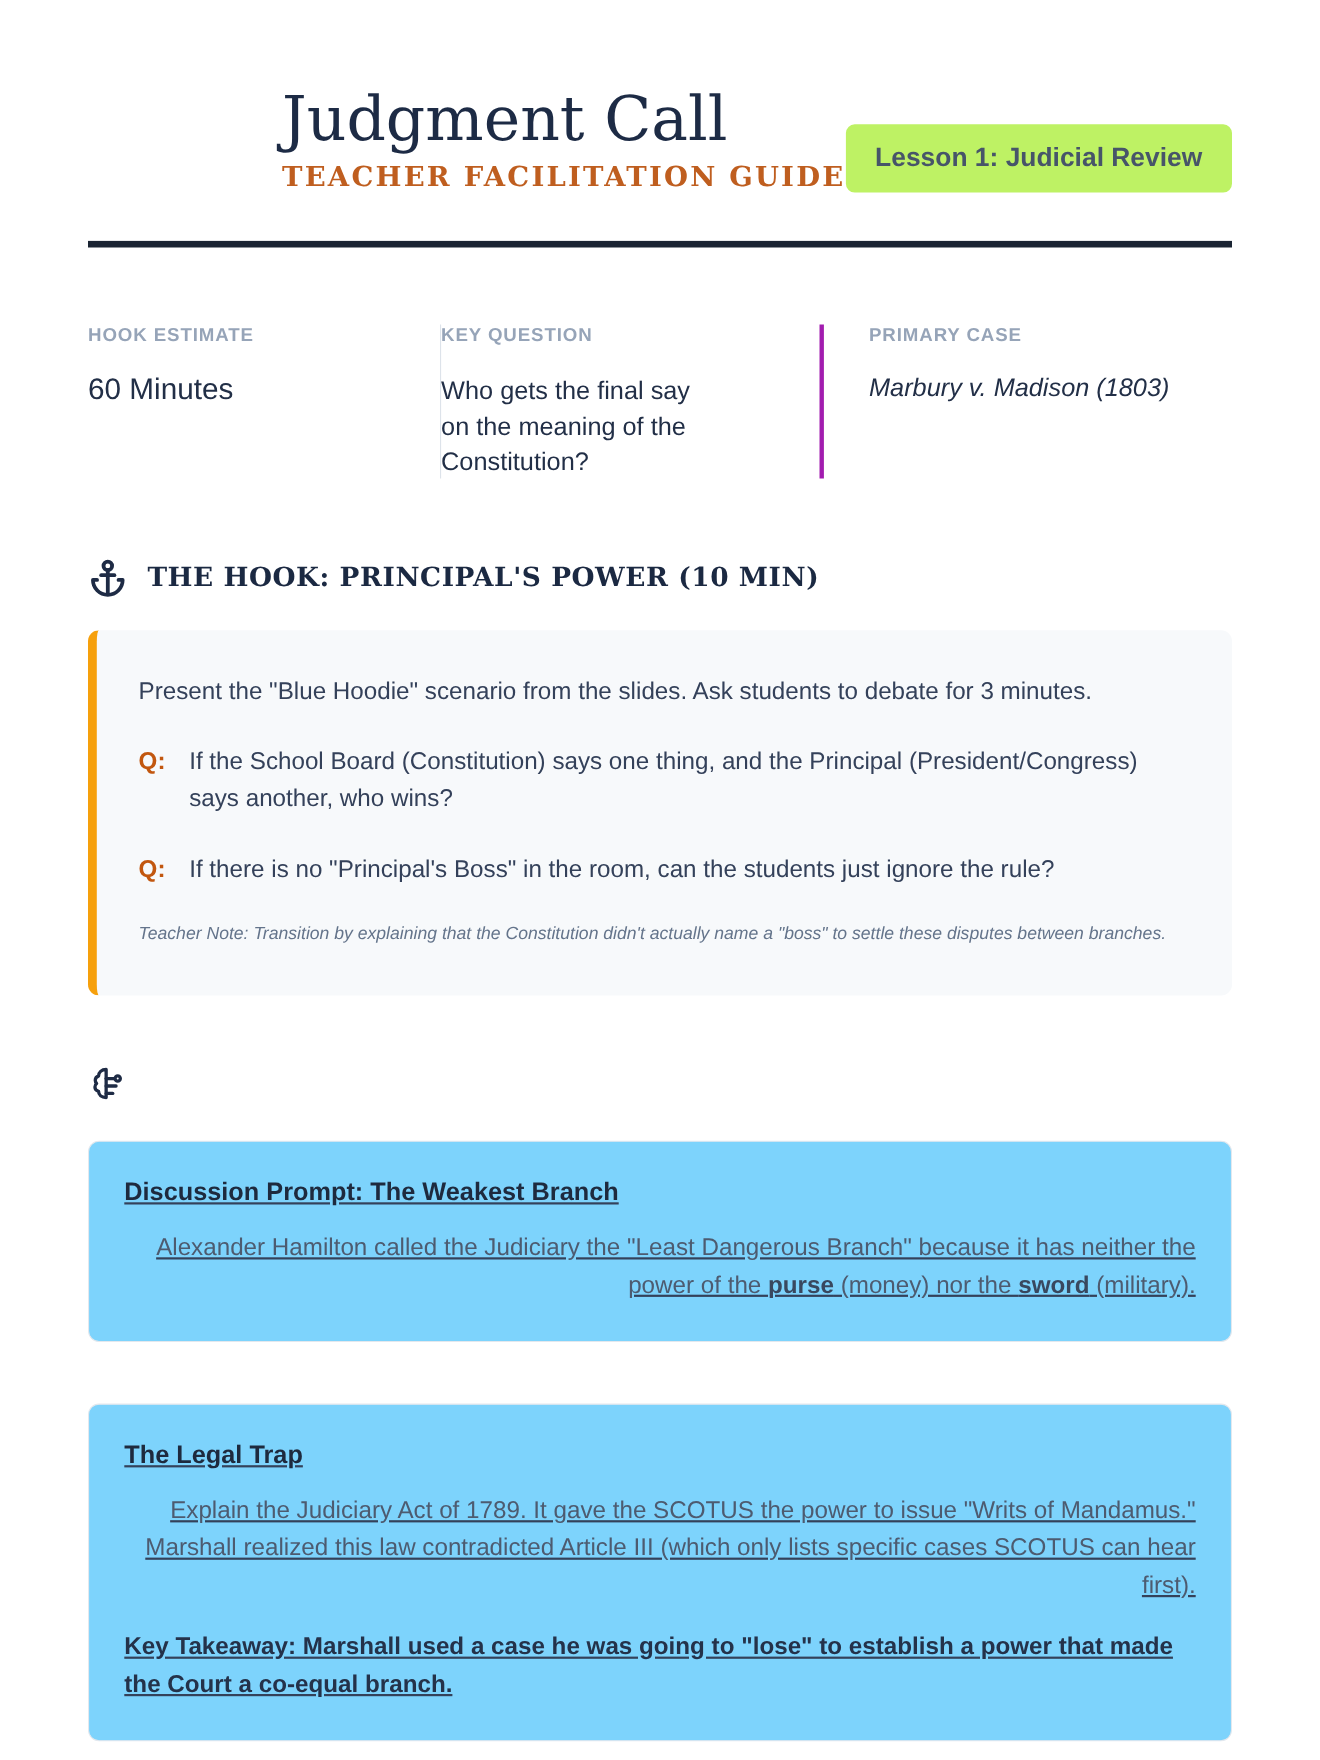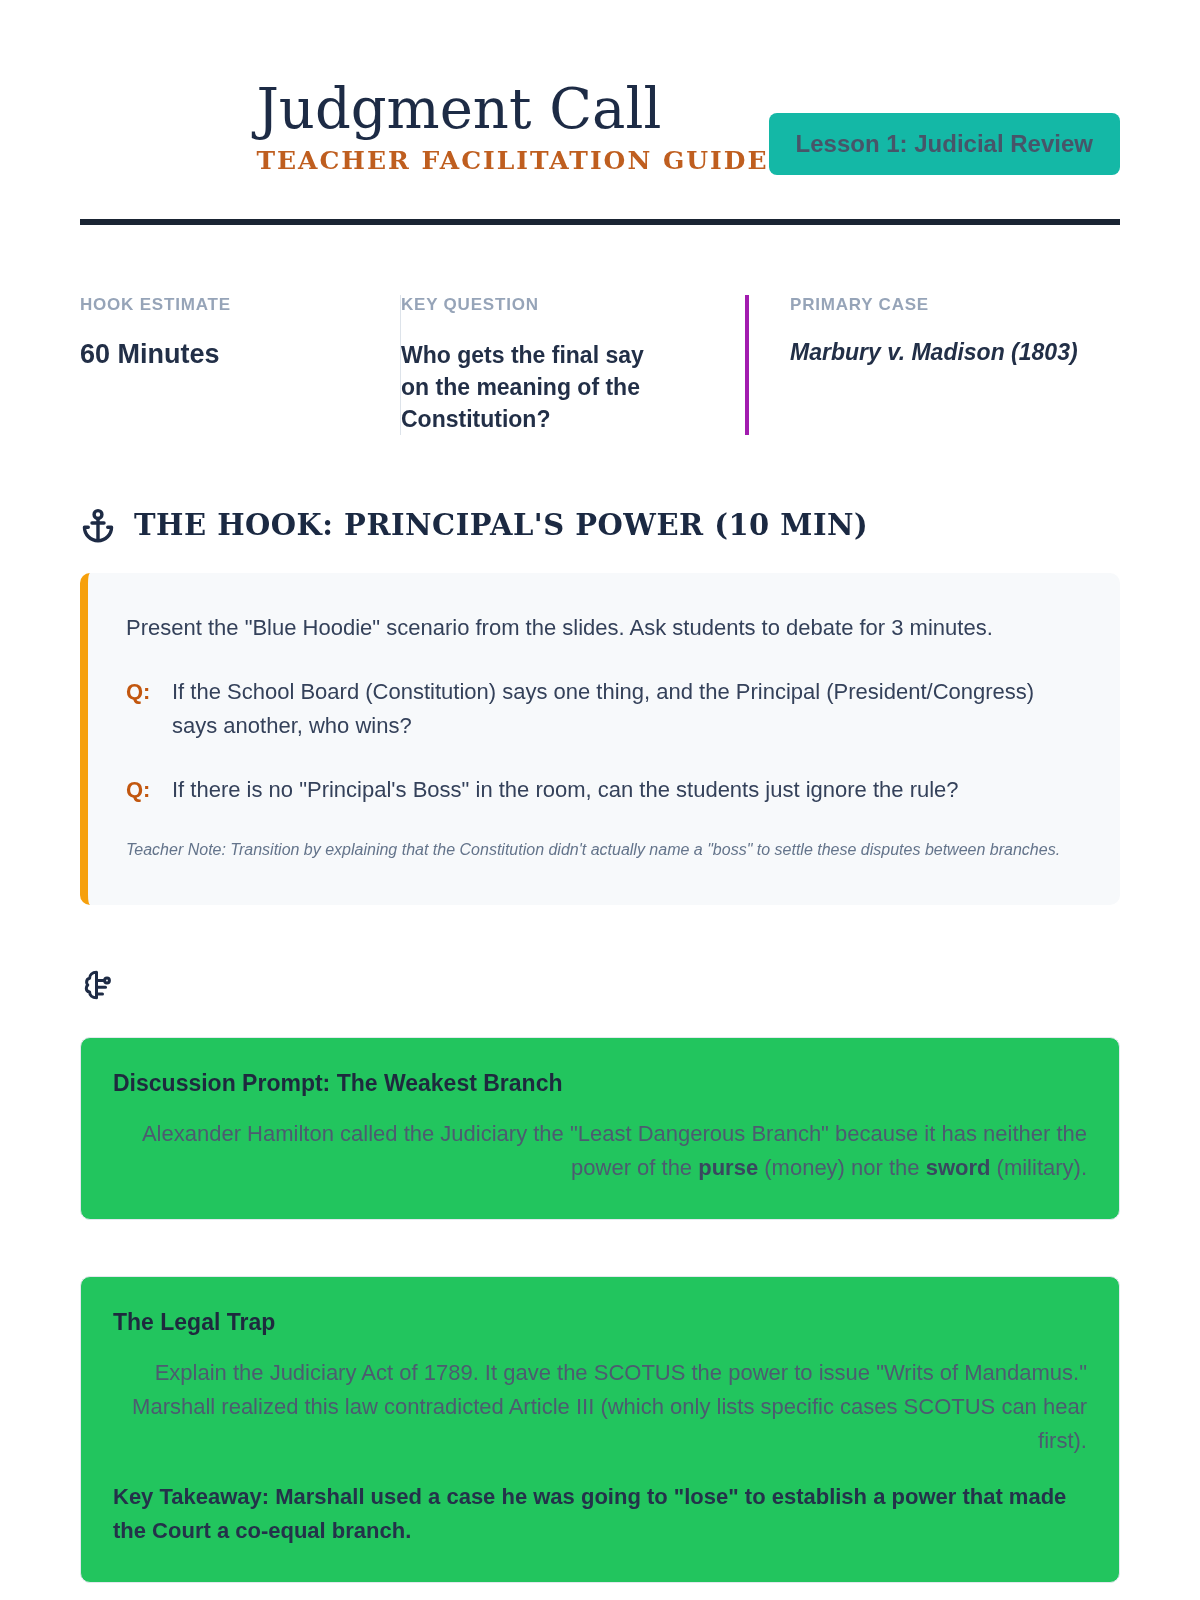--- a/index.html
+++ b/index.html
@@ -17,65 +17,66 @@
     font-family: "DejaVu Serif", "Liberation Serif", serif;
     font-size: 56px; line-height: 1.1; color: #1d2b45; font-weight: 500;
   }
   .brand-subtitle {
     margin-top: 6px;
     font-family: "DejaVu Serif", "Liberation Serif", serif;
     font-weight: bold; font-size: 25px; letter-spacing: 2px;
     color: #bf5e1f;
   }
   .lesson-badge {
-    background: #14b8a6; border-radius: 8px;
+    background: #bef264; border-radius: 8px;
     padding: 17px 27px; font-size: 24px; font-weight: bold; color: #475569;
     white-space: nowrap;
   }
   .header-rule { margin-top: 44px; height: 6px; background: #1a2433; border: none; }
 
   
   .meta-row { margin-top: 70px; display: grid; grid-template-columns: 320px 345px 375px; }
   .meta-cell-2 { border-left: 1px solid #dde3ea; }
   .meta-cell-3 { border-left: 4px solid #a21caf; padding-left: 41px; }
   .meta-label { font-size: 17px; font-weight: bold; letter-spacing: 0.8px; color: #96a4b8; }
-  .meta-value { margin-top: 24px; color: #222f47; font-weight: bold; }
+  .meta-value { margin-top: 24px; color: #222f47; }
   .meta-value.big { font-size: 27px; }
   .meta-value.wrap { font-size: 23px; line-height: 32px; max-width: 252px; }
   .meta-value.case { font-size: 23px; font-style: italic; }
 
   
   .section-heading { display: flex; align-items: center; gap: 18px; }
   .section-heading .icon { width: 36px; height: 36px; color: #1e2b45; flex: 0 0 auto; }
   .section-heading .icon svg { width: 100%; height: 100%; }
   .section-title {
     font-family: "DejaVu Serif", "Liberation Serif", serif;
-    font-weight: bold; font-size: 29px; letter-spacing: 0.5px; color: #1b2942;
+    font-weight: bold; font-size: 24px; letter-spacing: 0.5px; color: #1b2942;
   }
   .sh-1 { margin-top: 72px; }
   .sh-2 { margin-top: 62px; }
 
   
   .hook-card {
     margin-top: 30px;
     background: #f7f9fb;
     border-left: 8px solid #f6a00c;
     border-radius: 10px;
     padding: 38px 45px 40px 38px;
   }
   .hook-intro { font-size: 22px; line-height: 34px; color: #34415a; }
   .q-row { display: flex; margin-top: 30px; }
   .q-prefix { font-size: 22px; line-height: 34px; font-weight: bold; color: #c2570f; width: 32px; flex: 0 0 auto; margin-right: 14px; }
   .q-text { font-size: 22px; line-height: 34px; color: #34415a; }
   .teacher-note { margin-top: 28px; font-style: italic; font-size: 16px; line-height: 30px; color: #64748b; }
 
   
   .card {
-    background: #22c55e; border: 1px solid #e3e8ee; border-radius: 10px;
+    background: #7dd3fc; border: 1px solid #e3e8ee; border-radius: 10px;
     padding: 32px 32px 34px 32px;
+    text-decoration: underline;
   }
   .card-a { margin-top: 34px; }
   .card-b { margin-top: 56px; }
   .card-title { font-size: 23px; font-weight: bold; color: #1e2a3e; }
   .card-body { margin-top: 20px; font-size: 22px; line-height: 34px; color: #4d5b70; text-align: right; }
   .card-body b { color: #39485f; }
   .card-question { margin-top: 22px; font-size: 22px; font-weight: bold; font-style: italic; color: #2c3950; }
   .card-takeaway { margin-top: 22px; font-size: 22px; line-height: 34px; font-weight: bold; color: #24324a; }
 </style>
 </head>

